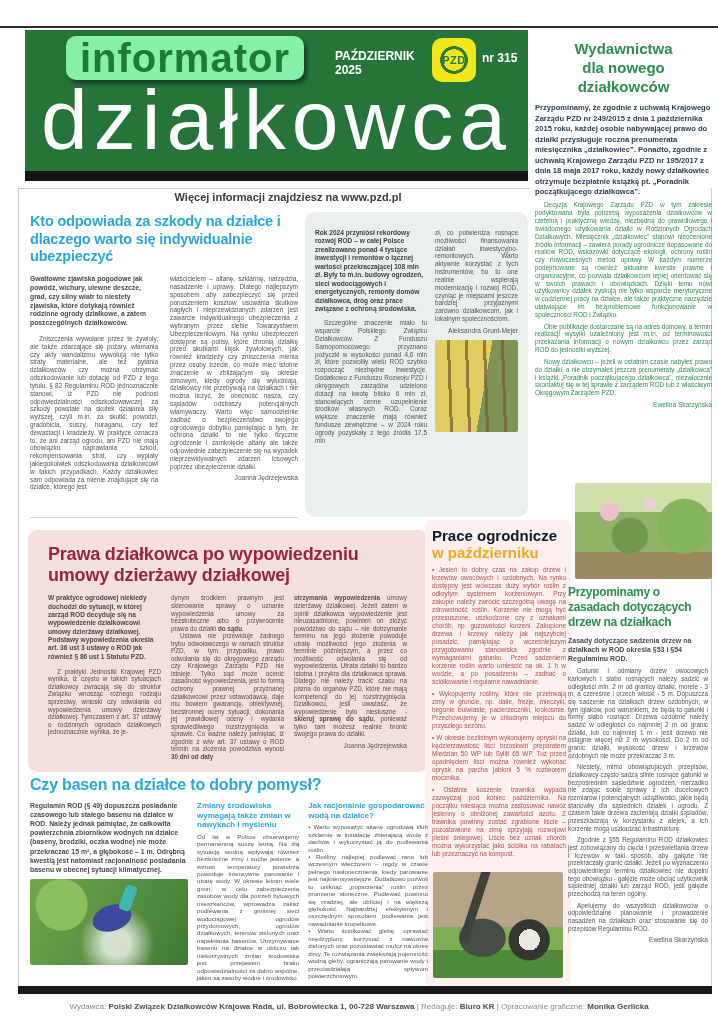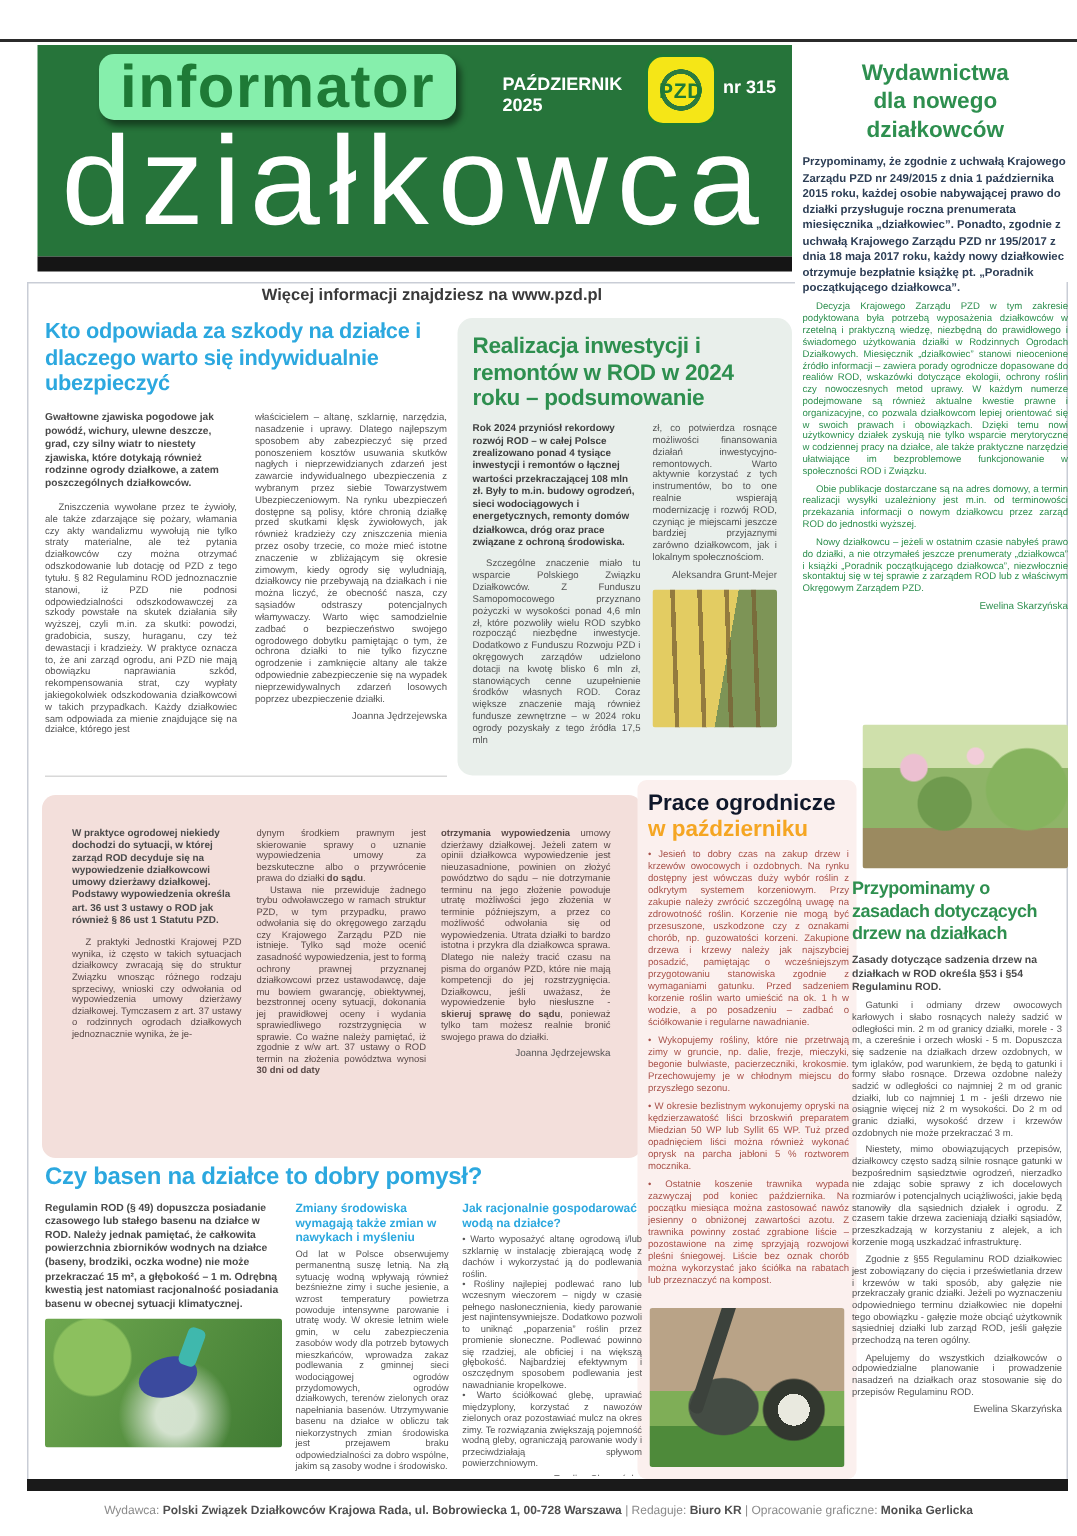--- a/index.html
+++ b/index.html
@@ -10,21 +10,21 @@
   .top-rule{left:0;top:26px;width:718px;height:2px;background:#2b2b2b;}
   .mast-green{left:25px;top:30px;width:503px;height:141px;background:#26743A;}
   .mast-black{left:25px;top:171px;width:503px;height:10px;background:#151515;}
   .kicker{left:66px;top:36px;width:238px;height:44px;background:#86efac;border-radius:10px;
           box-shadow:3px 4px 4px rgba(0,0,0,.45);display:flex;align-items:center;justify-content:center;}
   .kicker span{font-size:40px;font-weight:700;color:#1E7A36;letter-spacing:1px;line-height:1;}
   .issue-date{left:335px;top:49px;width:95px;color:#fff;font-size:12px;font-weight:600;}
   .logo-box{left:430px;top:36px;width:44px;height:44px;background:#F5E617;border:2px solid #1E7A36;border-radius:12px;
             display:flex;align-items:center;justify-content:center;
             background-image:radial-gradient(circle at 50% 50%, #F5E617 0 34%, #2c7a3f 35% 44%, #F5E617 45%);}
-  .logo-box span{font-size:14px;font-weight:700;color:#1E7A36;letter-spacing:.5px;}
+  .logo-box span{font-size:11px;font-weight:700;color:#1E7A36;letter-spacing:.5px;}
   .issue-no{left:482px;top:51px;color:#fff;font-size:12px;font-weight:600;}
   .mast-title{left:25px;top:72px;width:503px;text-align:center;color:#fff;font-size:84px;
               letter-spacing:6px;line-height:96px;font-weight:400;white-space:nowrap;}
   .tagline{left:18px;top:191px;width:540px;text-align:center;font-size:11px;font-weight:700;color:#3a3a3a;}
   
   .frame-left{left:18px;top:188px;width:1px;height:798px;background:#c9cdd6;}
   .frame-top{left:18px;top:188px;width:512px;height:1px;background:#c9cdd6;}
   .frame-right{left:711px;top:188px;width:1px;height:798px;background:#c9cdd6;}
   .bottom-bar{left:18px;top:986px;width:694px;height:8px;background:#1a1a1a;}
   
@@ -142,21 +142,20 @@
       </div>
       <div class="col">
         <p class="b">właścicielem – altanę, szklarnię, narzędzia, nasadzenie i uprawy. Dlatego najlepszym sposobem aby zabezpieczyć się przed ponoszeniem kosztów usuwania skutków nagłych i nieprzewidzianych zdarzeń jest zawarcie indywidualnego ubezpieczenia z wybranym przez siebie Towarzystwem Ubezpieczeniowym. Na rynku ubezpieczeń dostępne są polisy, które chronią działkę przed skutkami klęsk żywiołowych, jak również kradzieży czy zniszczenia mienia przez osoby trzecie, co może mieć istotne znaczenie w zbliżającym się okresie zimowym, kiedy ogrody się wyludniają, działkowcy nie przebywają na działkach i nie można liczyć, że obecność nasza, czy sąsiadów odstraszy potencjalnych włamywaczy. Warto więc samodzielnie zadbać o bezpieczeństwo swojego ogrodowego dobytku pamiętając o tym, że ochrona działki to nie tylko fizyczne ogrodzenie i zamknięcie altany ale także odpowiednie zabezpieczenie się na wypadek nieprzewidywalnych zdarzeń losowych poprzez ubezpieczenie działki.</p>
         <p class="author">Joanna Jędrzejewska</p>
       </div>
     </div>
   </section>
   <div class="abs divider1"></div>
 
   <section class="abs box2">
-    <h2>Realizacja inwestycji i remontów w ROD w 2024 roku – podsumowanie</h2>
     <div class="cols">
       <div class="colL">
         <p class="lead2">Rok 2024 przyniósł rekordowy rozwój ROD – w całej Polsce zrealizowano ponad 4 tysiące inwestycji i remontów o łącznej wartości przekraczającej 108 mln zł. Były to m.in. budowy ogrodzeń, sieci wodociągowych i energetycznych, remonty domów działkowca, dróg oraz prace związane z ochroną środowiska.</p>
         <p class="b ind">Szczególne znaczenie miało tu wsparcie Polskiego Związku Działkowców. Z Funduszu Samopomocowego przyznano pożyczki w wysokości ponad 4,6 mln zł, które pozwoliły wielu ROD szybko rozpocząć niezbędne inwestycje. Dodatkowo z Funduszu Rozwoju PZD i okręgowych zarządów udzielono dotacji na kwotę blisko 6 mln zł, stanowiących cenne uzupełnienie środków własnych ROD. Coraz większe znaczenie mają również fundusze zewnętrzne – w 2024 roku ogrody pozyskały z tego źródła 17,5 mln</p>
       </div>
       <div class="colR">
         <p class="b">zł, co potwierdza rosnące możliwości finansowania działań inwestycyjno-remontowych. Warto aktywnie korzystać z tych instrumentów, bo to one realnie wspierają modernizację i rozwój ROD, czyniąc je miejscami jeszcze bardziej przyjaznymi zarówno działkowcom, jak i lokalnym społecznościom.</p>
         <p class="author">Aleksandra Grunt-Mejer</p>
         <div class="photo-renovation"></div>
       </div>
@@ -170,20 +169,21 @@
     <div class="greenbody">
       <p class="b ind">Decyzja Krajowego Zarządu PZD w tym zakresie podyktowana była potrzebą wyposażenia działkowców w rzetelną i praktyczną wiedzę, niezbędną do prawidłowego i świadomego użytkowania działki w Rodzinnych Ogrodach Działkowych. Miesięcznik „działkowiec” stanowi nieocenione źródło informacji – zawiera porady ogrodnicze dopasowane do realiów ROD, wskazówki dotyczące ekologii, ochrony roślin czy nowoczesnych metod uprawy. W każdym numerze podejmowane są również aktualne kwestie prawne i organizacyjne, co pozwala działkowcom lepiej orientować się w swoich prawach i obowiązkach. Dzięki temu nowi użytkownicy działek zyskują nie tylko wsparcie merytoryczne w codziennej pracy na działce, ale także praktyczne narzędzie ułatwiające im bezproblemowe funkcjonowanie w społeczności ROD i Związku.</p>
       <p class="b ind">Obie publikacje dostarczane są na adres domowy, a termin realizacji wysyłki uzależniony jest m.in. od terminowości przekazania informacji o nowym działkowcu przez zarząd ROD do jednostki wyższej.</p>
       <p class="b ind">Nowy działkowcu – jeżeli w ostatnim czasie nabyłeś prawo do działki, a nie otrzymałeś jeszcze prenumeraty „działkowca” i książki „Poradnik początkującego działkowca”, niezwłocznie skontaktuj się w tej sprawie z zarządem ROD lub z właściwym Okręgowym Zarządem PZD.</p>
       <p class="author">Ewelina Skarzyńska</p>
     </div>
   </aside>
   <div class="abs photo-orchard"></div>
 
   <section class="abs pink">
+    <h2>Prawa działkowca po wypowiedzeniu umowy dzierżawy działkowej</h2>
     <div class="cols">
       <div class="col">
         <p class="leadL">W praktyce ogrodowej niekiedy dochodzi do sytuacji, w której zarząd ROD decyduje się na wypowiedzenie działkowcowi umowy dzierżawy działkowej. Podstawy wypowiedzenia określa art. 36 ust 3 ustawy o ROD jak również § 86 ust 1 Statutu PZD.</p>
         <p class="b ind">Z praktyki Jednostki Krajowej PZD wynika, iż często w takich sytuacjach działkowcy zwracają się do struktur Związku wnosząc różnego rodzaju sprzeciwy, wnioski czy odwołania od wypowiedzenia umowy dzierżawy działkowej. Tymczasem z art. 37 ustawy o rodzinnych ogrodach działkowych jednoznacznie wynika, że je-</p>
       </div>
       <div class="col">
         <p class="b"><span>dynym środkiem prawnym jest skierowanie sprawy o uznanie wypowiedzenia umowy za bezskuteczne albo o przywrócenie prawa do działki </span><b>do sądu</b><span>.</span></p>
         <p class="b ind"><span>Ustawa nie przewiduje żadnego trybu odwoławczego w ramach struktur PZD, w tym przypadku, prawo odwołania się do okręgowego zarządu czy Krajowego Zarządu PZD nie istnieje. Tylko sąd może ocenić zasadność wypowiedzenia, jest to formą ochrony prawnej przyznanej działkowcowi przez ustawodawcę, daje mu bowiem gwarancję, obiektywnej, bezstronnej oceny sytuacji, dokonania jej prawidłowej oceny i wydania sprawiedliwego rozstrzygnięcia w sprawie. Co ważne należy pamiętać, iż zgodnie z w/w art. 37 ustawy o ROD termin na złożenia powództwa wynosi </span><b>30 dni od daty</b></p>
       </div>
       <div class="col">

